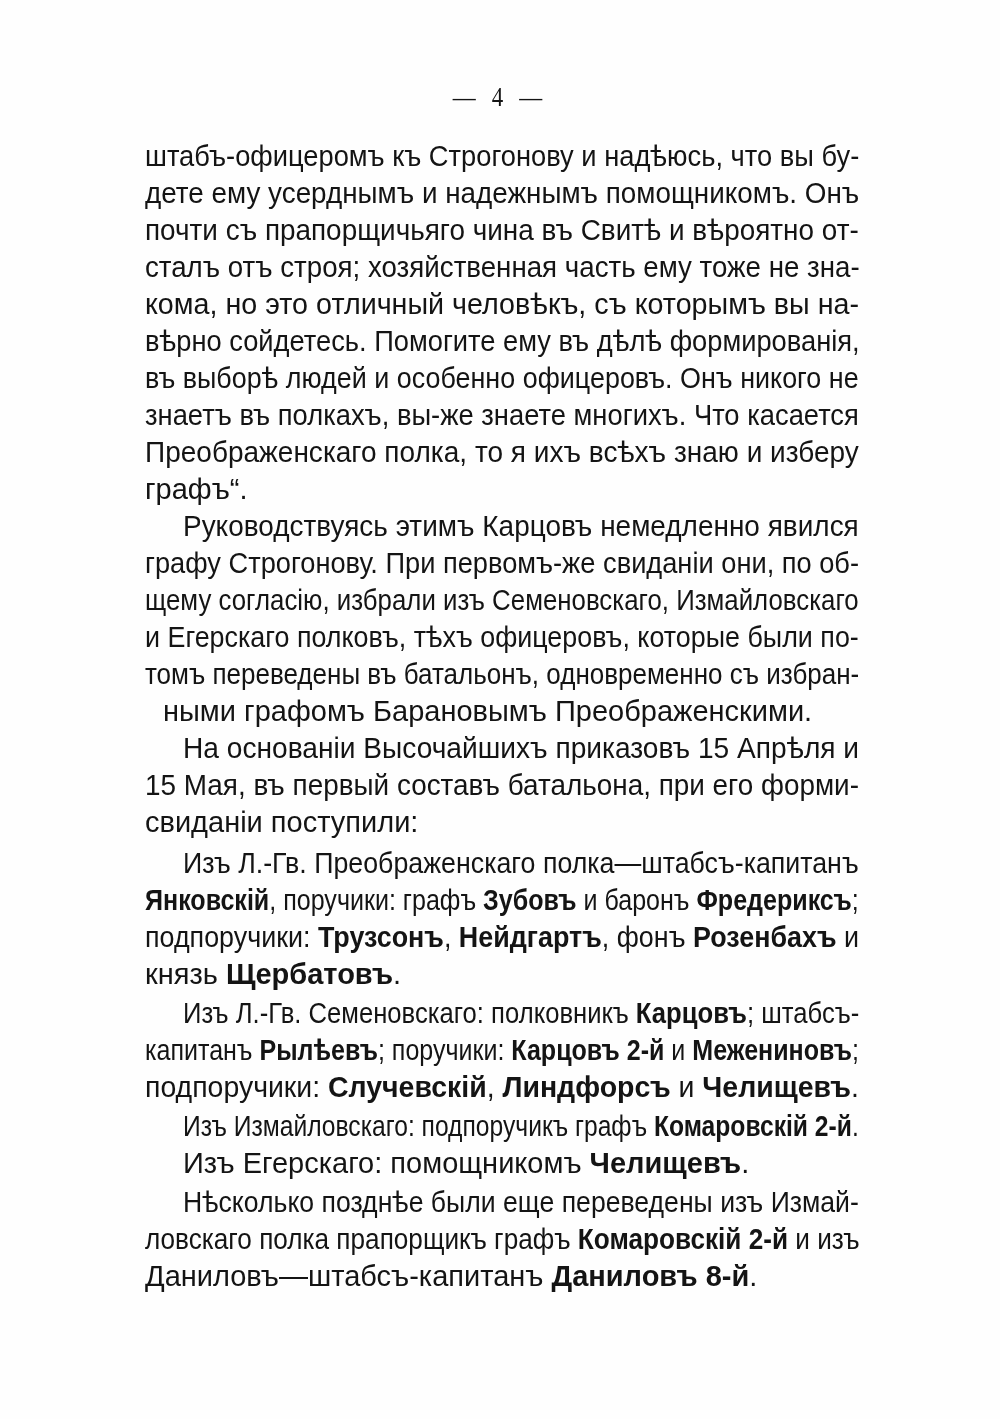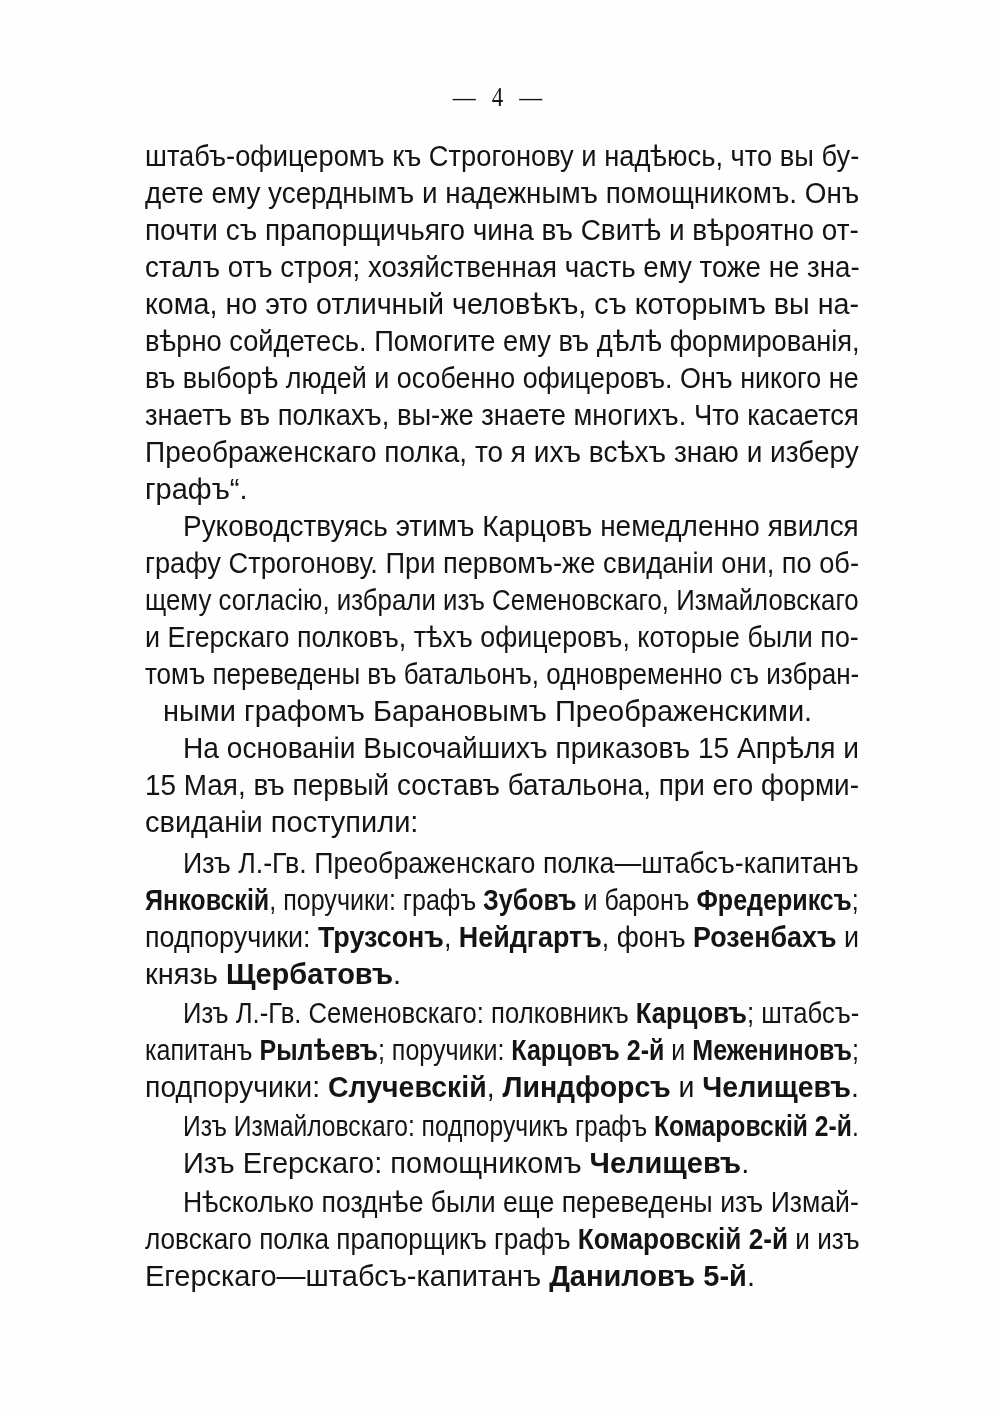--- a/index.html
+++ b/index.html
@@ -57,15 +57,15 @@
       <div class="line" style="top: 882px; transform: scaleX(0.864); width: 826px;"><span class="b">Янковскій</span><span>, поручики: графъ </span><span class="b">Зубовъ</span><span> и баронъ </span><span class="b">Фредериксъ</span><span>;</span></div>
       <div class="line" style="top: 919px; transform: scaleX(0.927); width: 770px;"><span>подпоручики: </span><span class="b">Трузсонъ</span><span>, </span><span class="b">Нейдгартъ</span><span>, фонъ </span><span class="b">Розенбахъ</span><span> и</span></div>
       <div class="line last" style="top: 956px;"><span>князь </span><span class="b">Щербатовъ</span><span>.</span></div>
       <div class="line indent" style="top: 995px; transform: scaleX(0.884); width: 765px;"><span>Изъ Л.-Гв. Семеновскаго: полковникъ </span><span class="b">Карцовъ</span><span>; штабсъ-</span></div>
       <div class="line" style="top: 1032px; transform: scaleX(0.863); width: 827px;"><span>капитанъ </span><span class="b">Рылѣевъ</span><span>; поручики: </span><span class="b">Карцовъ 2-й</span><span> и </span><span class="b">Межениновъ</span><span>;</span></div>
       <div class="line last" style="top: 1069px; transform: scaleX(0.981); width: 728px;"><span>подпоручики: </span><span class="b">Случевскій</span><span>, </span><span class="b">Линдфорсъ</span><span> и </span><span class="b">Челищевъ</span><span>.</span></div>
       <div class="line indent" style="top: 1108px; transform: scaleX(0.85); width: 795px;"><span>Изъ Измайловскаго: подпоручикъ графъ </span><span class="b">Комаровскій 2-й</span><span>.</span></div>
       <div class="line indent last" style="top: 1145px;"><span>Изъ Егерскаго: помощникомъ </span><span class="b">Челищевъ</span><span>.</span></div>
       <div class="line indent" style="top: 1184px; transform: scaleX(0.918); width: 736px;"><span>Нѣсколько позднѣе были еще переведены изъ Измай-</span></div>
       <div class="line" style="top: 1221px; transform: scaleX(0.902); width: 792px;"><span>ловскаго полка прапорщикъ графъ </span><span class="b">Комаровскій 2-й</span><span> и изъ</span></div>
-      <div class="line last" style="top: 1258px;"><span>Егерскаго—штабсъ-капитанъ </span><span class="b">Даниловъ 5-й</span><span>.</span></div>
+      <div class="line last" style="top: 1258px;"><span>Даниловъ—штабсъ-капитанъ </span><span class="b">Даниловъ 8-й</span><span>.</span></div>
     </div>
 </div>
 
 </body></html>

